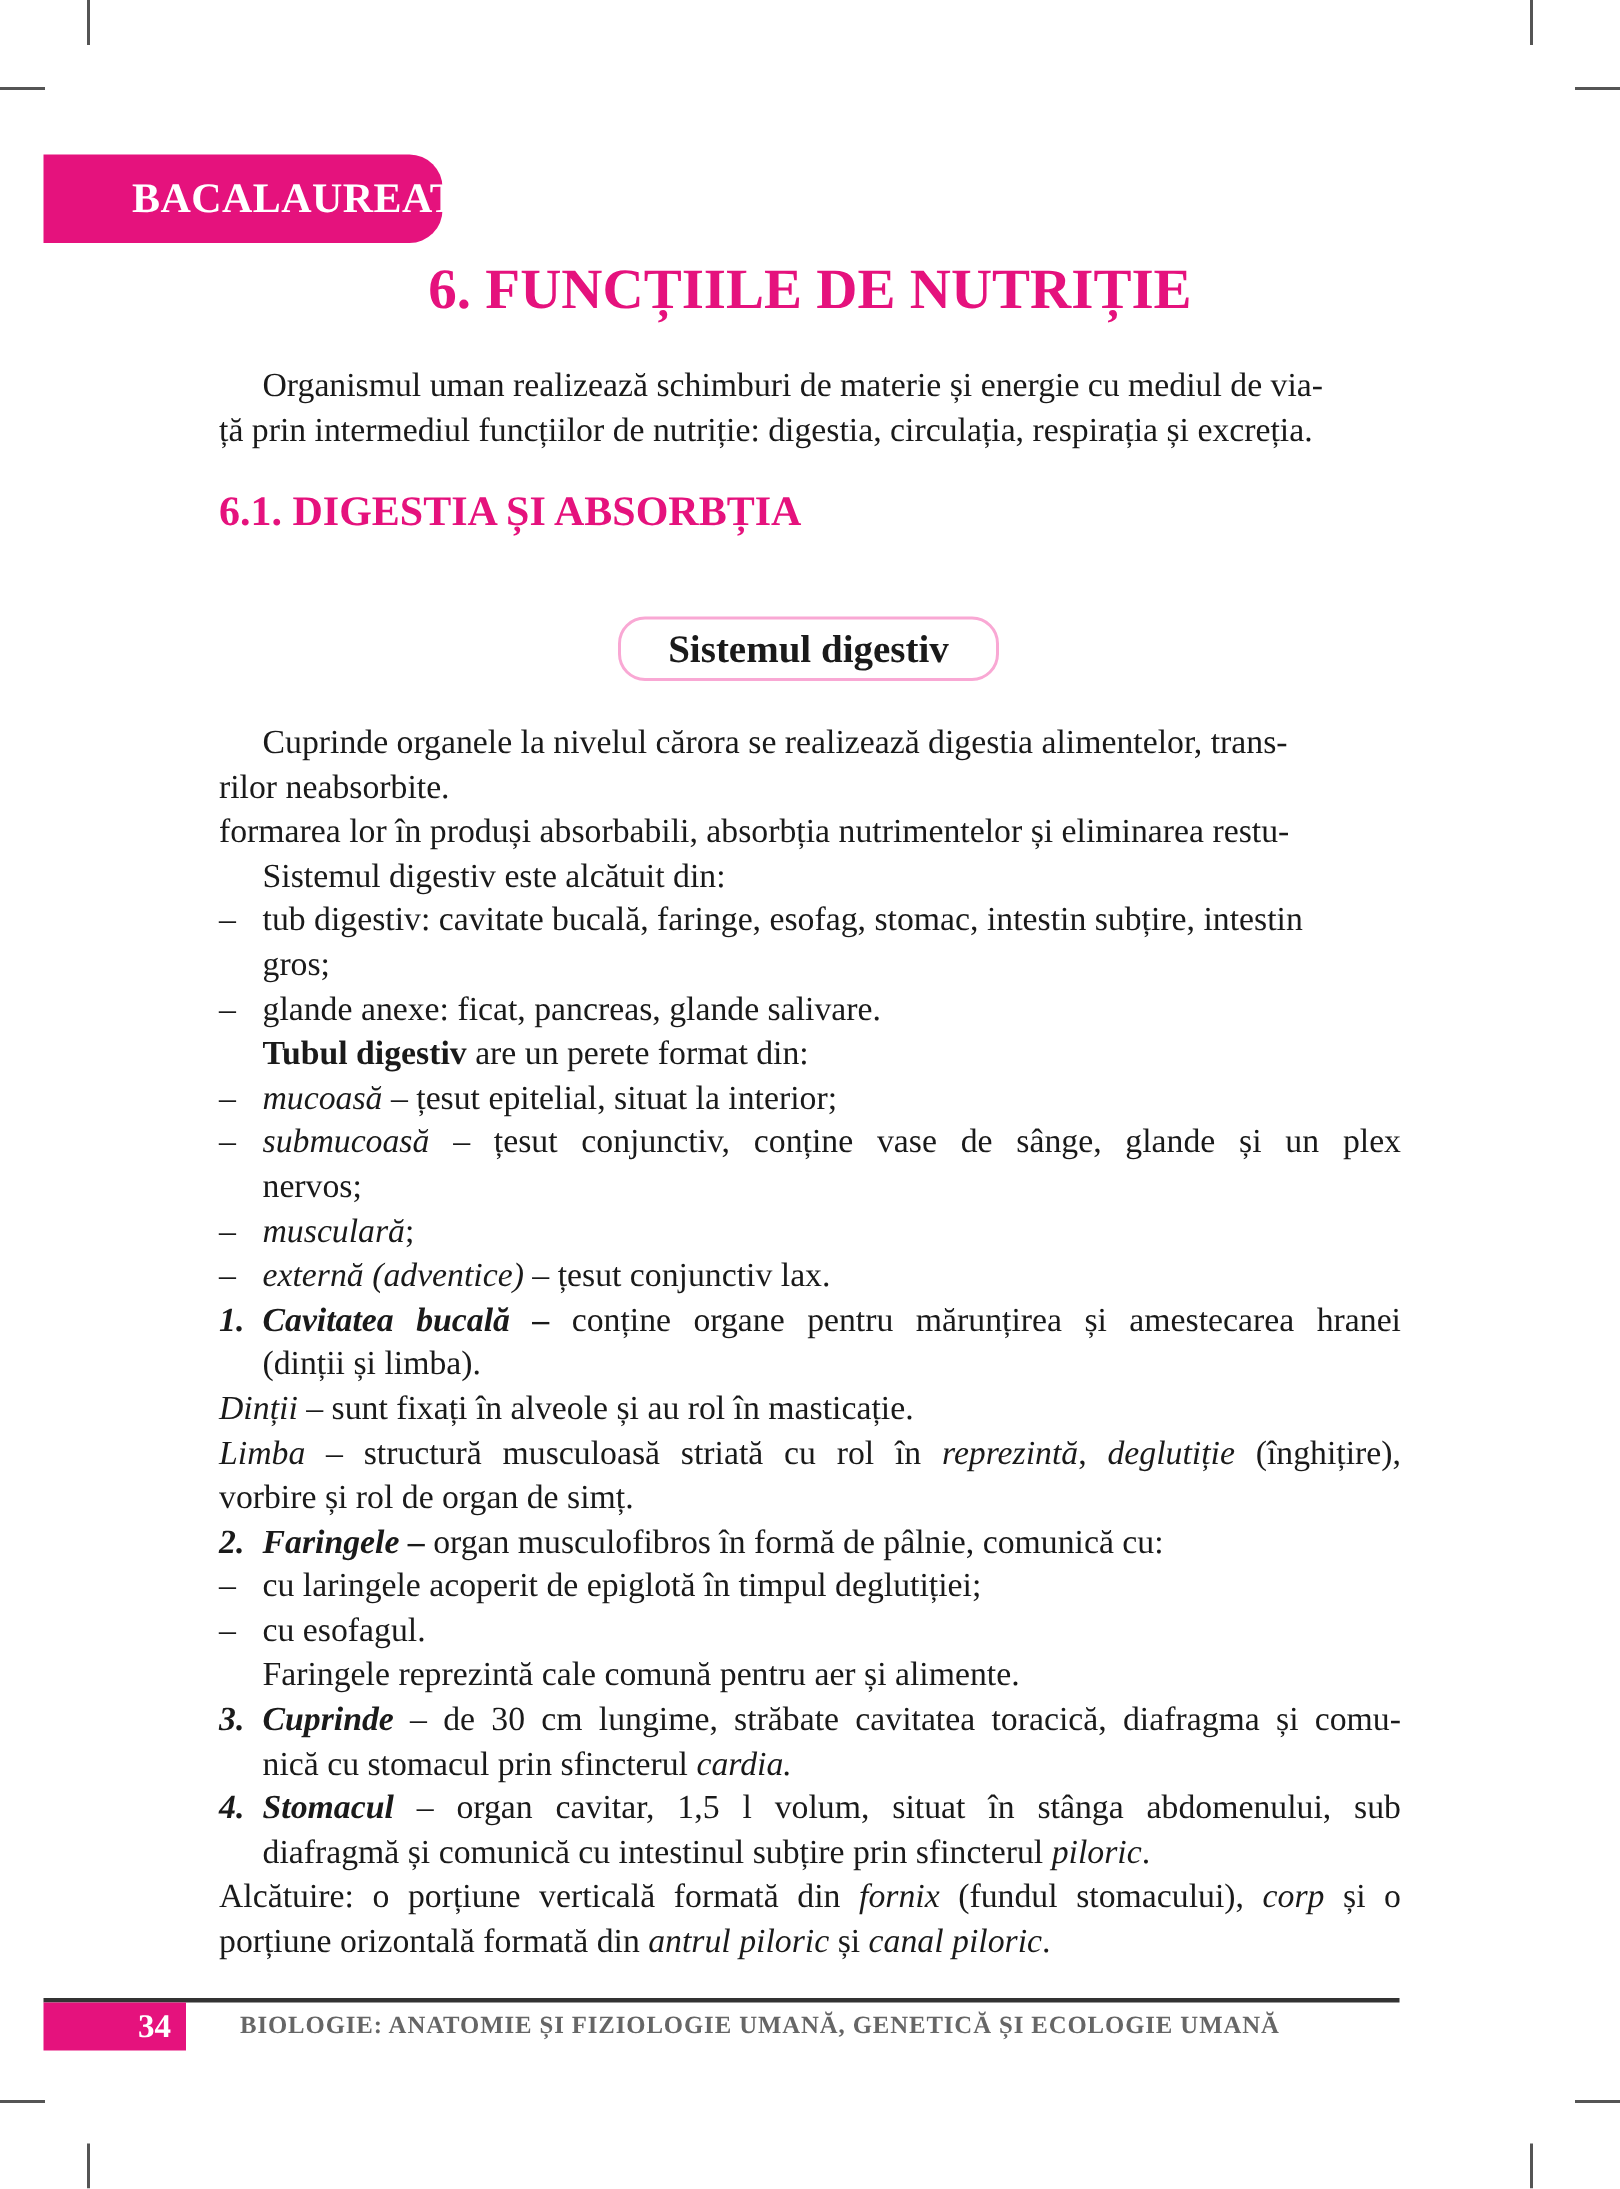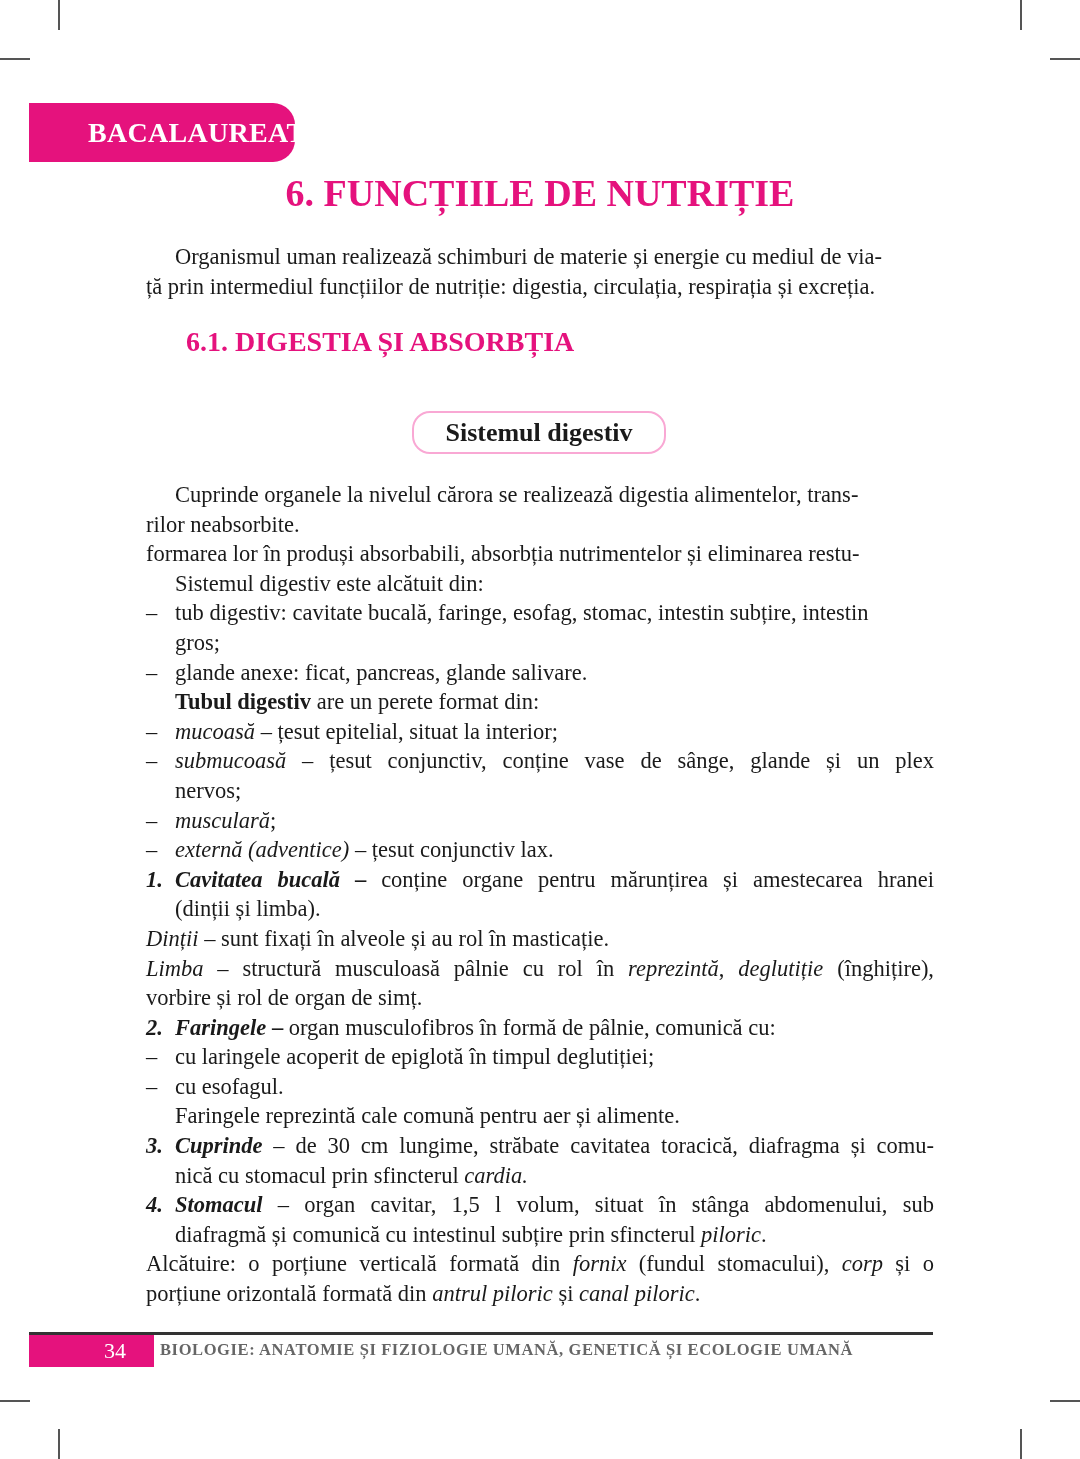--- a/index.html
+++ b/index.html
@@ -7,31 +7,31 @@
          font-family:"Liberation Serif", "DejaVu Serif", serif; color:#1a1a1a; }
   .crop { position:absolute; background:#555; }
   .badge { position:absolute; left:29px; top:103px; width:266px; height:59px;
            background:#e5127d; border-radius:0 22px 22px 0;
            color:#fff; font-weight:bold; font-size:28px; line-height:59px;
            padding-left:59px; box-sizing:border-box; letter-spacing:0.3px; }
   .chapter-title { position:absolute; left:0; width:1080px; top:170px; text-align:center;
            color:#e5127d; font-weight:bold; font-size:38px; line-height:46px; }
   .text-block { position:absolute; left:146px; width:788px; font-size:22.5px; line-height:29.6px; }
   .indent { text-indent:29px; }
-  .section-title { position:absolute; left:146px; top:326px; color:#e5127d; font-weight:bold; font-size:28px;margin-left:40px; }
+  .section-title { position:absolute; left:146px; top:326px; color:#e5127d; font-weight:bold; font-size:28px; }
   .box-title { position:absolute; left:412px; top:411px; width:254px; height:43px; box-sizing:border-box;
            border:2px solid #f9a8d4; border-radius:18px; text-align:center;
            font-weight:bold; font-size:26px; line-height:39px; }
   p { margin:0; }
   .li { position:relative; padding-left:29px; }
   .li .dash { position:absolute; left:0; top:0; }
   .just-full { text-align:justify; text-align-last:justify; }
   .footer-rule { position:absolute; left:29px; top:1332px; width:904px; height:3px; background:#333; }
-  .page-num { position:absolute; left:29px; top:1335px; width:125px; height:32px; background:#e5127d;
-           color:#fff; font-size:22px; line-height:32px; text-align:right; padding-right:28px; box-sizing:border-box; }
+  .page-num { position:absolute; left:29px; top:1335px; width:95px; height:32px; background:#e5127d;
+           color:#fff; font-size:22px; line-height:32px; text-align:right; padding-right:10px; box-sizing:border-box;font-weight:bold; }
   .footer-text { position:absolute; left:160px; top:1340px; font-size:16.5px; font-weight:bold; color:#666; letter-spacing:0.6px; }
 </style>
 </head>
 <body>
 
 <div class="crop" style="left:58px;top:0;width:2px;height:30px"></div>
 <div class="crop" style="left:0;top:58px;width:30px;height:2px"></div>
 <div class="crop" style="left:1020px;top:0;width:2px;height:30px"></div>
 <div class="crop" style="left:1050px;top:58px;width:30px;height:2px"></div>
 <div class="crop" style="left:58px;top:1429px;width:2px;height:30px"></div>
@@ -86,21 +86,21 @@
     <p><i>externă (adventice)</i><span> – țesut conjunctiv lax.</span></p>
   </div>
 
   <div class="li">
     <b class="dash"><i>1.</i></b>
     <p class="just-full"><b><i>Cavitatea bucală</i></b><b> –</b><span> conține organe pentru mărunțirea și amestecarea hranei</span></p>
     <p>(dinții și limba).</p>
   </div>
 
   <p><i>Dinții</i><span> – sunt fixați în alveole și au rol în masticație.</span></p>
-  <p class="just-full"><i>Limba</i><span> – structură musculoasă pâlnie cu rol în </span><i>reprezintă</i><span>, </span><i>deglutiție</i><span> (înghițire),</span></p>
+  <p class="just-full"><i>Limba</i><span> – structură musculoasă striată cu rol în </span><i>reprezintă</i><span>, </span><i>deglutiție</i><span> (înghițire),</span></p>
   <p>vorbire și rol de organ de simț.</p>
 
   <div class="li">
     <b class="dash"><i>2.</i></b>
     <p><b><i>Faringele</i></b><b> –</b><span> organ musculofibros în formă de pâlnie, comunică cu:</span></p>
   </div>
   <div class="li">
     <span class="dash">–</span>
     <p>cu laringele acoperit de epiglotă în timpul deglutiției;</p>
   </div>

